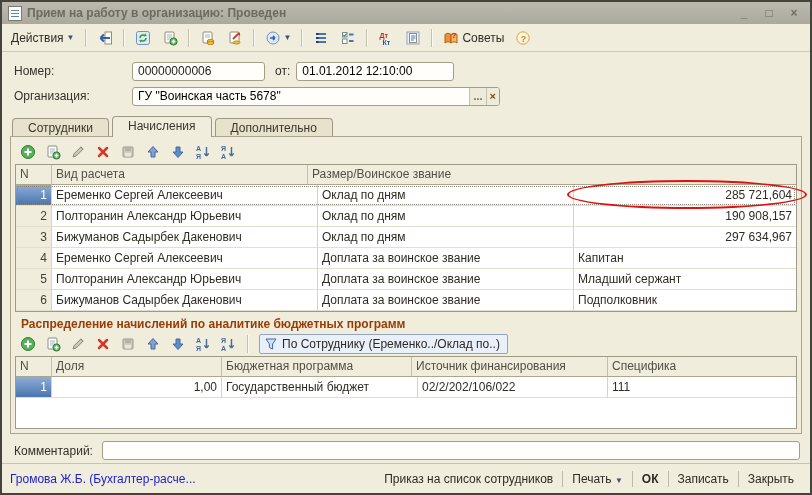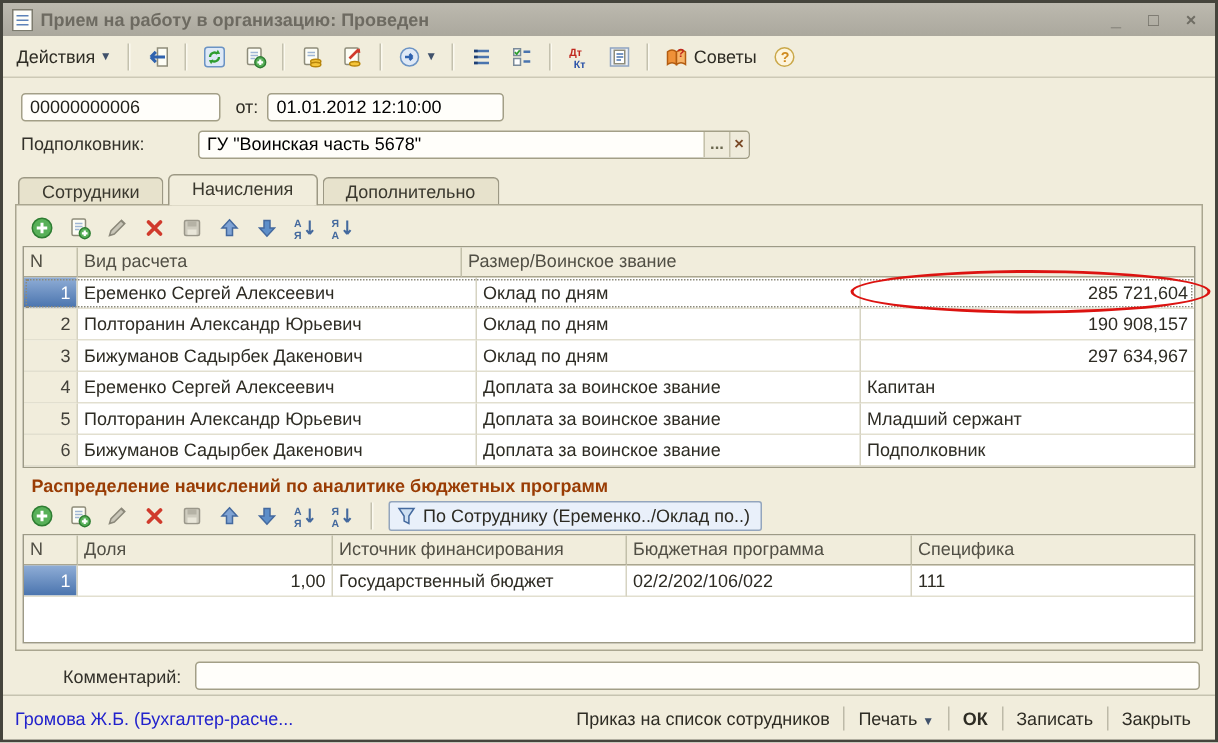--- a/index.html
+++ b/index.html
@@ -78,21 +78,21 @@
   .ellipse { position: absolute; left: -7px; top: -5px; right: -11px; bottom: -4px;
              border: 2px solid #dc1310; border-radius: 50%; pointer-events: none; z-index: 5; }
 
   .section-title { font-weight: bold; color: #993c04; padding: 5px 6px 1px 6px; font-size: 12px; }
 
   .filterbtn { display: flex; align-items: center; gap: 4px; height: 20px; padding: 0 7px 0 4px;
                border: 1px solid #93a5bd; background: #e9f0fa; border-radius: 2px; color: #2c2a22; }
 
   
   .comment-row { display: flex; align-items: center; padding: 7px 10px 0 12px; }
-  .comment-row .flabel { width: 88px; flex: 0 0 88px; margin-left: 28px; }
+  .comment-row .flabel { width: 88px; flex: 0 0 88px; }
   .comment-row input { flex: 1 1 auto; }
 
   .footer { margin-top: auto; border-top: 1px solid #c6c3b0; height: 30px; flex: 0 0 30px;
             display: flex; align-items: center; padding: 0 8px; background: #f1eddc; }
   .user-info { color: #2222cc; white-space: nowrap; overflow: hidden; flex: 1 1 auto; }
   .fbtn { padding: 3px 8px; white-space: nowrap; color: #2e2c24; }
   .fbtn.bold { font-weight: bold; }
   .fsep { width: 1px; height: 16px; background: #bdbaa8; margin: 0 1px; }
 </style>
 </head>
@@ -203,29 +203,30 @@
     <span class="tbtn">
       <svg class="i16" viewBox="0 0 16 16">
           <circle cx="8" cy="8" r="6.2" fill="#fdf4dc" stroke="#caa84a"></circle>
           <text x="5.5" y="11.5" font-size="9.5" font-weight="bold" fill="#d08a1e">?</text>
         </svg>
     </span>
   </div>
 
   <div class="form-area">
     <div class="frow">
+      <span class="flabel">Номер:</span>
       <input class="fld" style="width: 133px;" value="00000000006">
       <span class="inlabel">от:</span>
       <span class="fldwrap" style="width:158px;">
         <input style="flex: 1 1 auto;" value="01.01.2012 12:10:00">
 
       </span>
     </div>
     <div class="frow">
-      <span class="flabel">Подполковник:</span>
+      <span class="flabel">Организация:</span>
       <span class="fldwrap" style="width:368px;">
         <input style="flex: 1 1 auto;" value="ГУ &quot;Воинская часть 5678&quot;">
         <span class="inbtn">...</span>
         <span class="inbtn xbtn">×</span>
       </span>
     </div>
   </div>
 
   <div class="tabs">
     <span class="tab">Сотрудники</span>
@@ -403,22 +404,22 @@
             <path d="M2 2h10L8.6 7v5L5.4 10.4V7z" fill="#cfe0f2" stroke="#44699e"></path>
           </svg>
         <span>По Сотруднику (Еременко../Оклад по..)</span>
       </span>
     </div>
 
     <div class="dtable t2">
       <div class="trow thead">
         <span class="cell c0">N</span>
         <span class="cell c1">Доля</span>
+        <span class="cell c3">Бюджетная программа</span>
         <span class="cell c2">Источник финансирования</span>
-        <span class="cell c3">Бюджетная программа</span>
         <span class="cell c4">Специфика</span>
       </div>
       <div class="trow">
         <span class="cell c0 ncell sel">1</span>
         <span class="cell c1 num">1,00</span>
         <span class="cell c2">Государственный бюджет</span>
         <span class="cell c3">02/2/202/106/022</span>
         <span class="cell c4">111</span>
       </div>
       <div class="t2-empty"></div>

